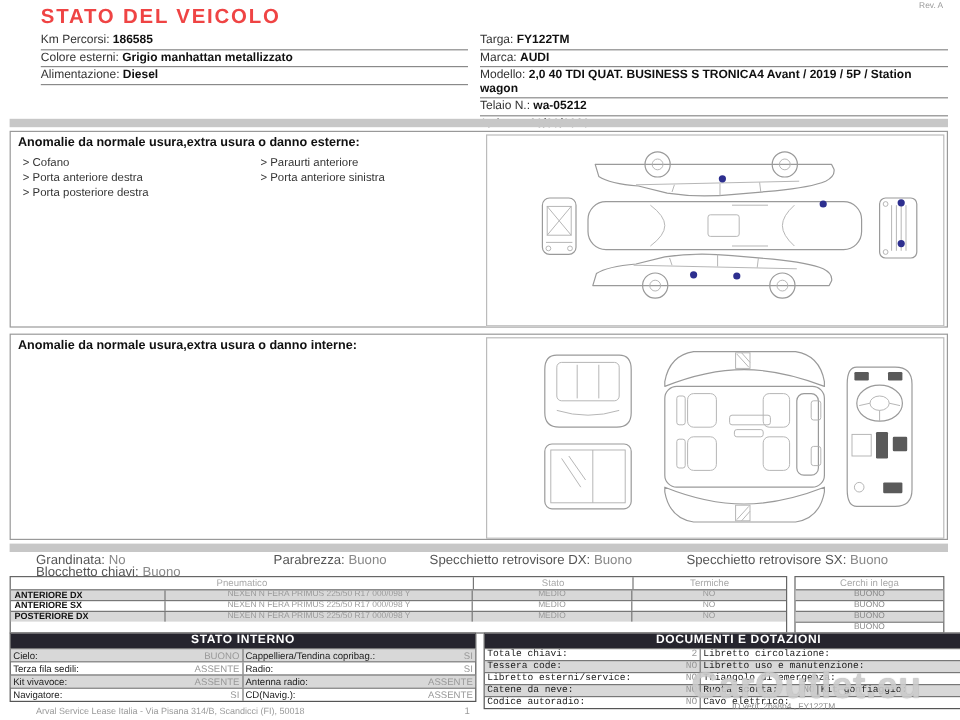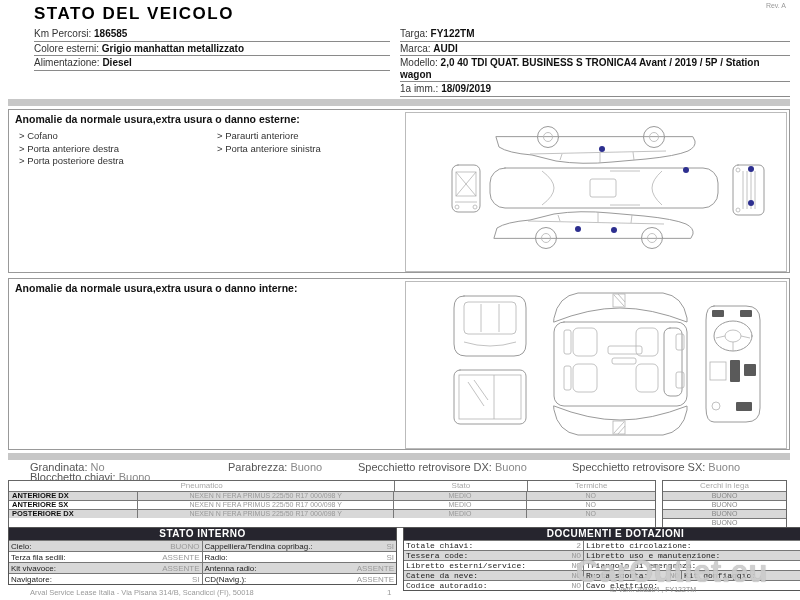--- a/index.html
+++ b/index.html
@@ -2,21 +2,21 @@
 <html><head>
 <meta charset="utf-8">
 <style>
   * { margin:0; padding:0; box-sizing:border-box; }
   body { background:#e8e8e8; font-family:"Liberation Sans", sans-serif; }
   .page { position:relative; width:800px; height:600px; background:#fff; overflow:hidden;
           font-family:"Liberation Sans", sans-serif; }
 
   
   .title { position:absolute; left:34px; top:4px; font-size:17px; font-weight:bold;
-           color:#000000; letter-spacing:1.5px; }
+           color:#ef4444; letter-spacing:1.5px; }
   .rev { position:absolute; right:14px; top:2px; font-size:7px; color:#999; }
   .hcol { position:absolute; top:27px; }
   .hcol-left  { left:34px;  width:356px; }
   .hcol-right { left:400px; width:390px; }
   .hfield { border-bottom:1px solid #8a8a8a; font-size:10px; line-height:11.5px;
             padding:1px 0 1px 0; color:#333; }
   .hfield .val { font-weight:bold; color:#101010; }
 
   
   .band { position:absolute; left:8px; width:782px; height:7px; background:#c7c7c7; }
@@ -116,20 +116,24 @@
       <span class="lbl">Targa:</span>
       <span class="val">FY122TM</span>
     </div>
     <div class="hfield">
       <span class="lbl">Marca:</span>
       <span class="val">AUDI</span>
     </div>
     <div class="hfield">
       <span class="lbl">Modello:</span>
       <span class="val">2,0 40 TDI QUAT. BUSINESS S TRONICA4 Avant / 2019 / 5P / Station wagon</span>
+    </div>
+    <div class="hfield">
+      <span class="lbl">Telaio N.:</span>
+      <span class="val">wa-05212</span>
     </div>
     <div class="hfield">
       <span class="lbl">1a imm.:</span>
       <span class="val">18/09/2019</span>
     </div>
   </div>
 
   <div class="band band1"></div>
 
   <div class="section sec-ext">

